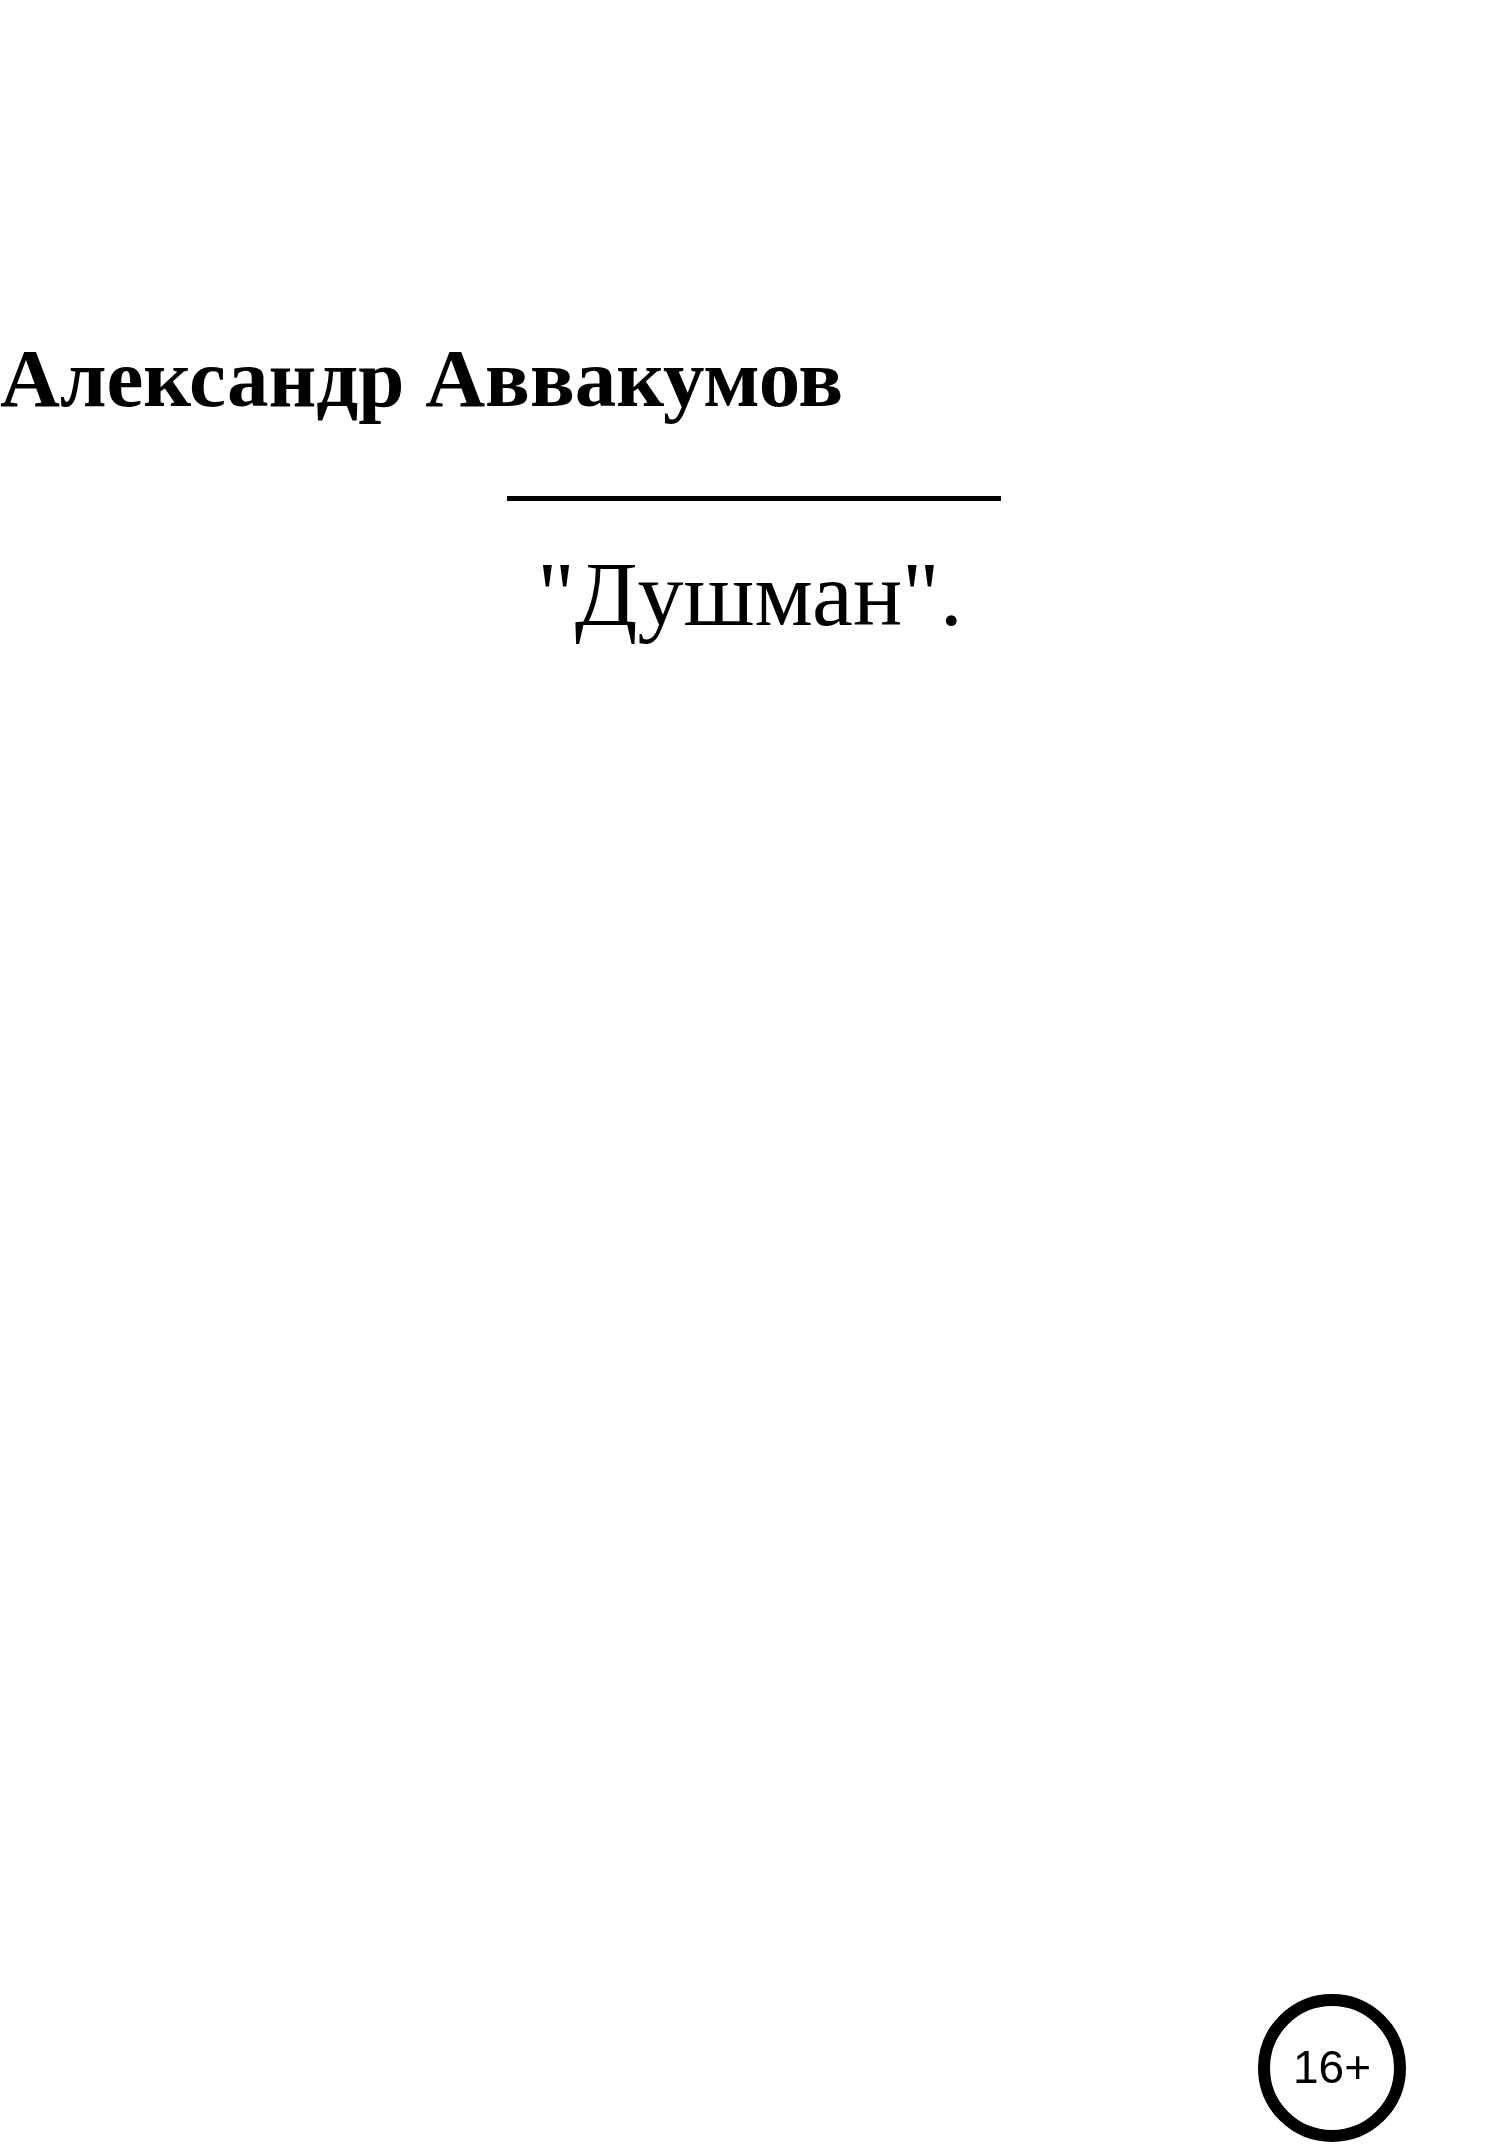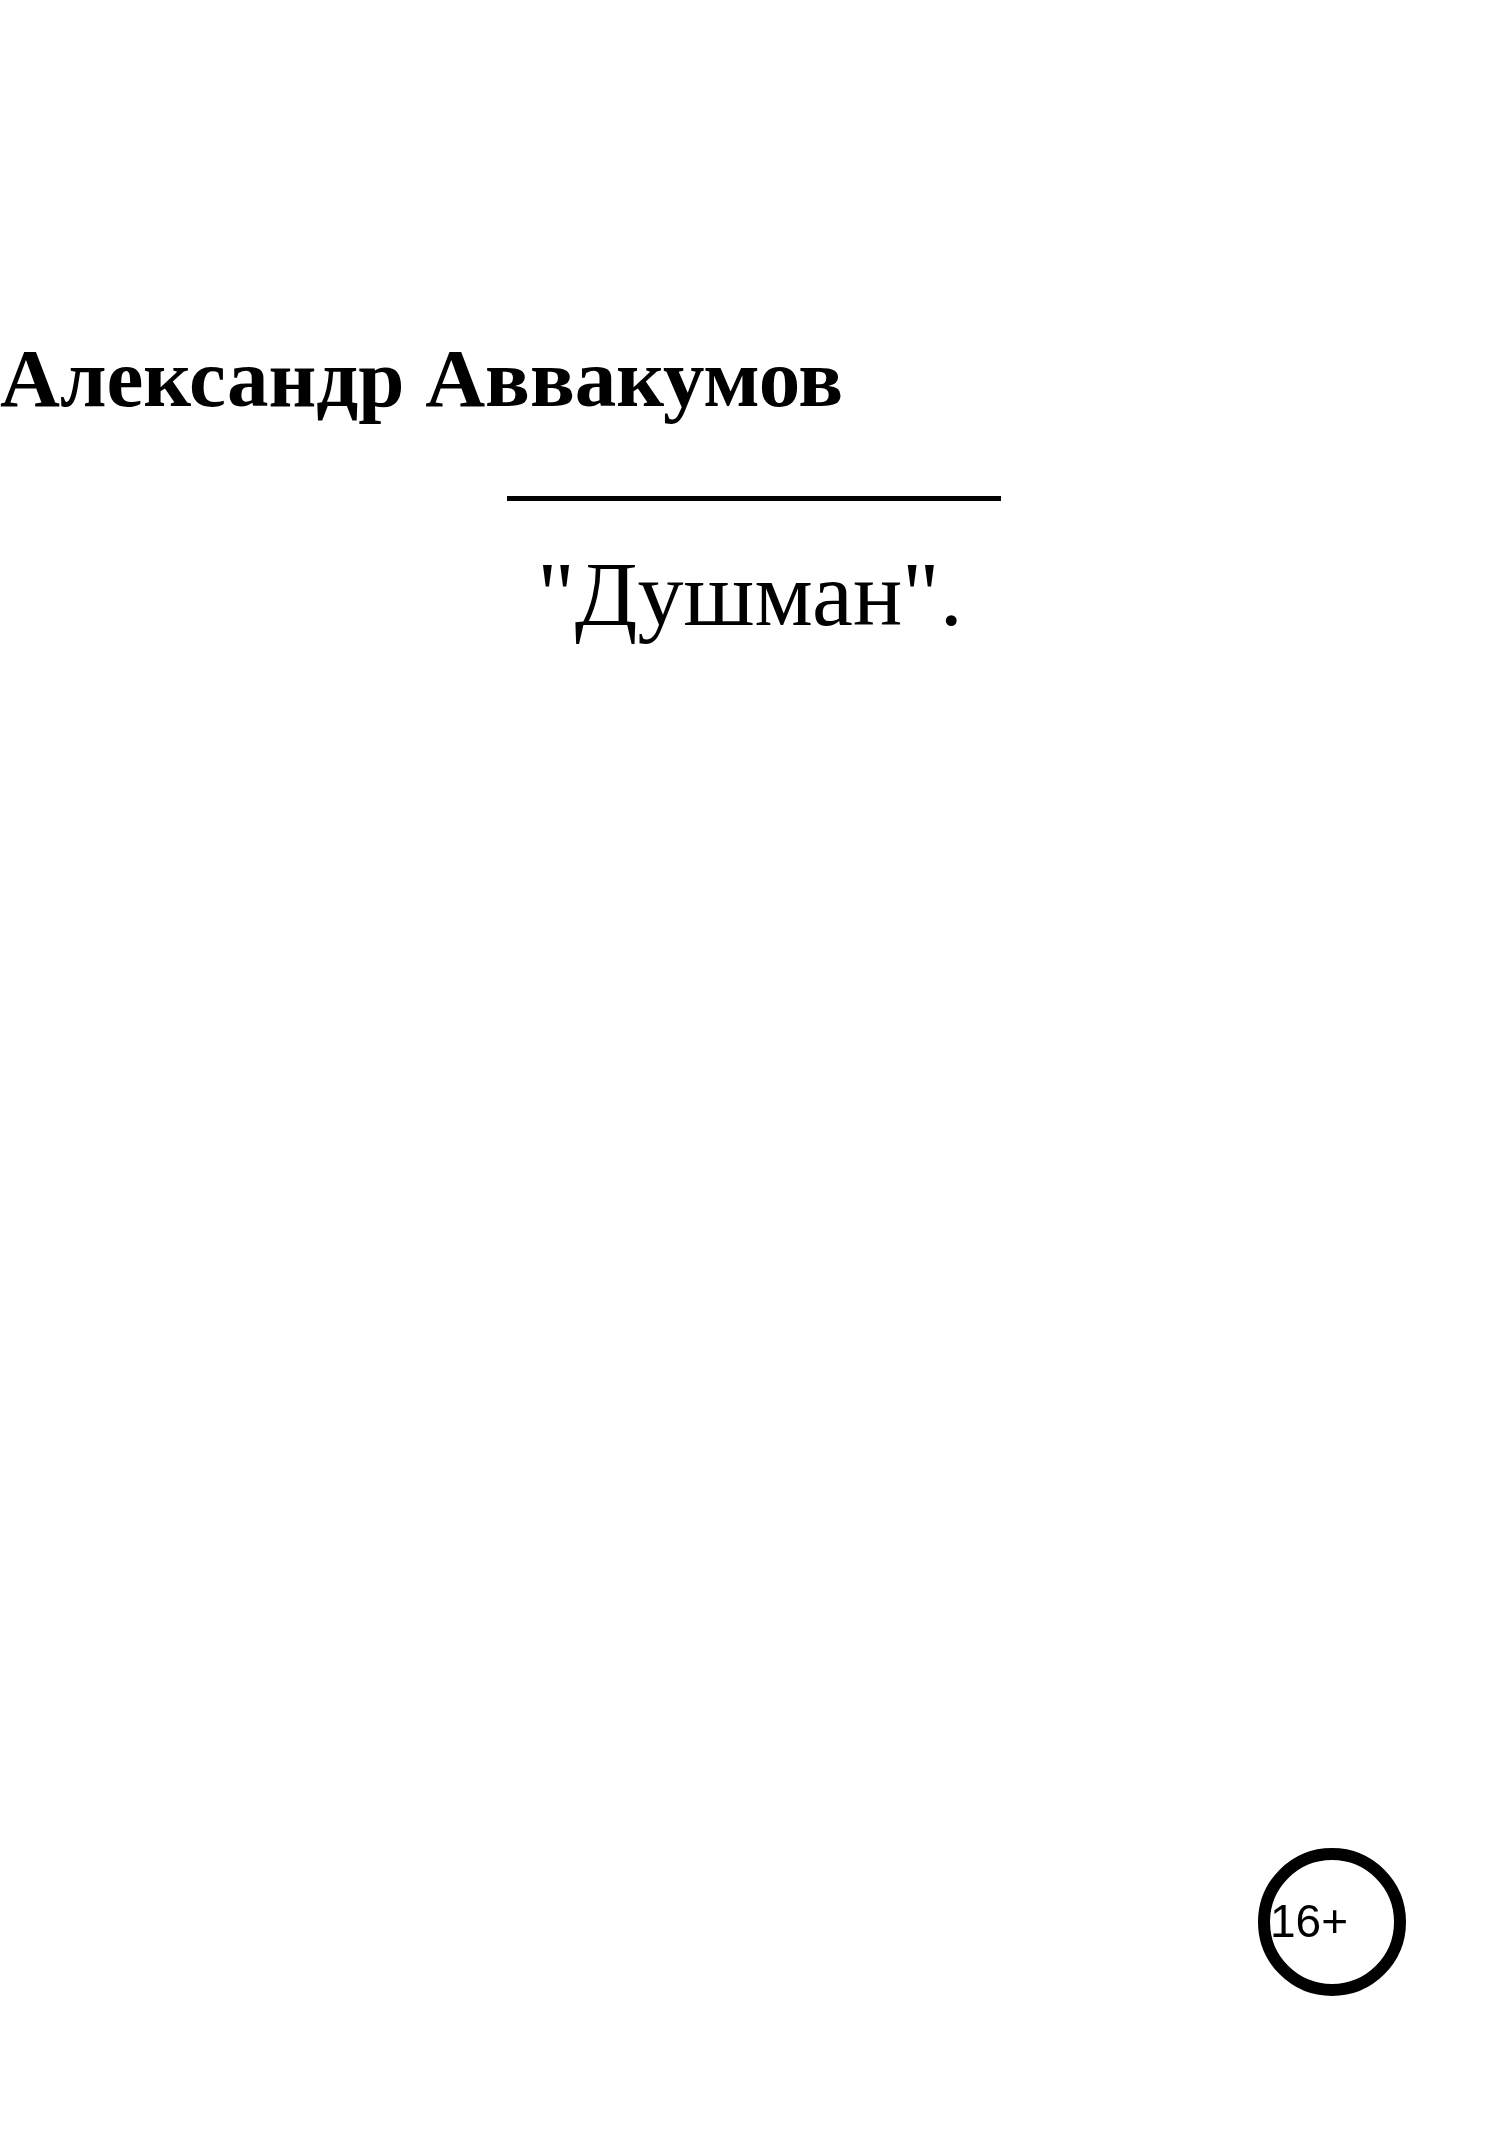--- a/index.html
+++ b/index.html
@@ -47,29 +47,29 @@
     font-family: "Liberation Serif", serif;
     font-size: 92px;
     line-height: 87px;
     font-weight: 400;
     color: var(--fg);
   }
   .title .title-line { display: block; white-space: nowrap; }
   .age-badge {
     position: absolute;
     left: 1258px;
-    top: 1848px;
+    top: 1994px;
     width: 148px;
     height: 148px;
     border: 12px solid var(--fg);
     border-radius: 50%;
     background: var(--bg);
     display: flex;
     align-items: center;
-    justify-content: flex-start;
+    justify-content: center;
   }
   .age-badge .age-label {
     font-family: "Liberation Sans", sans-serif;
     font-size: 46px;
     line-height: 1;
     color: var(--fg);
     letter-spacing: 0;
     padding-bottom: 2px;
   }
 </style>

